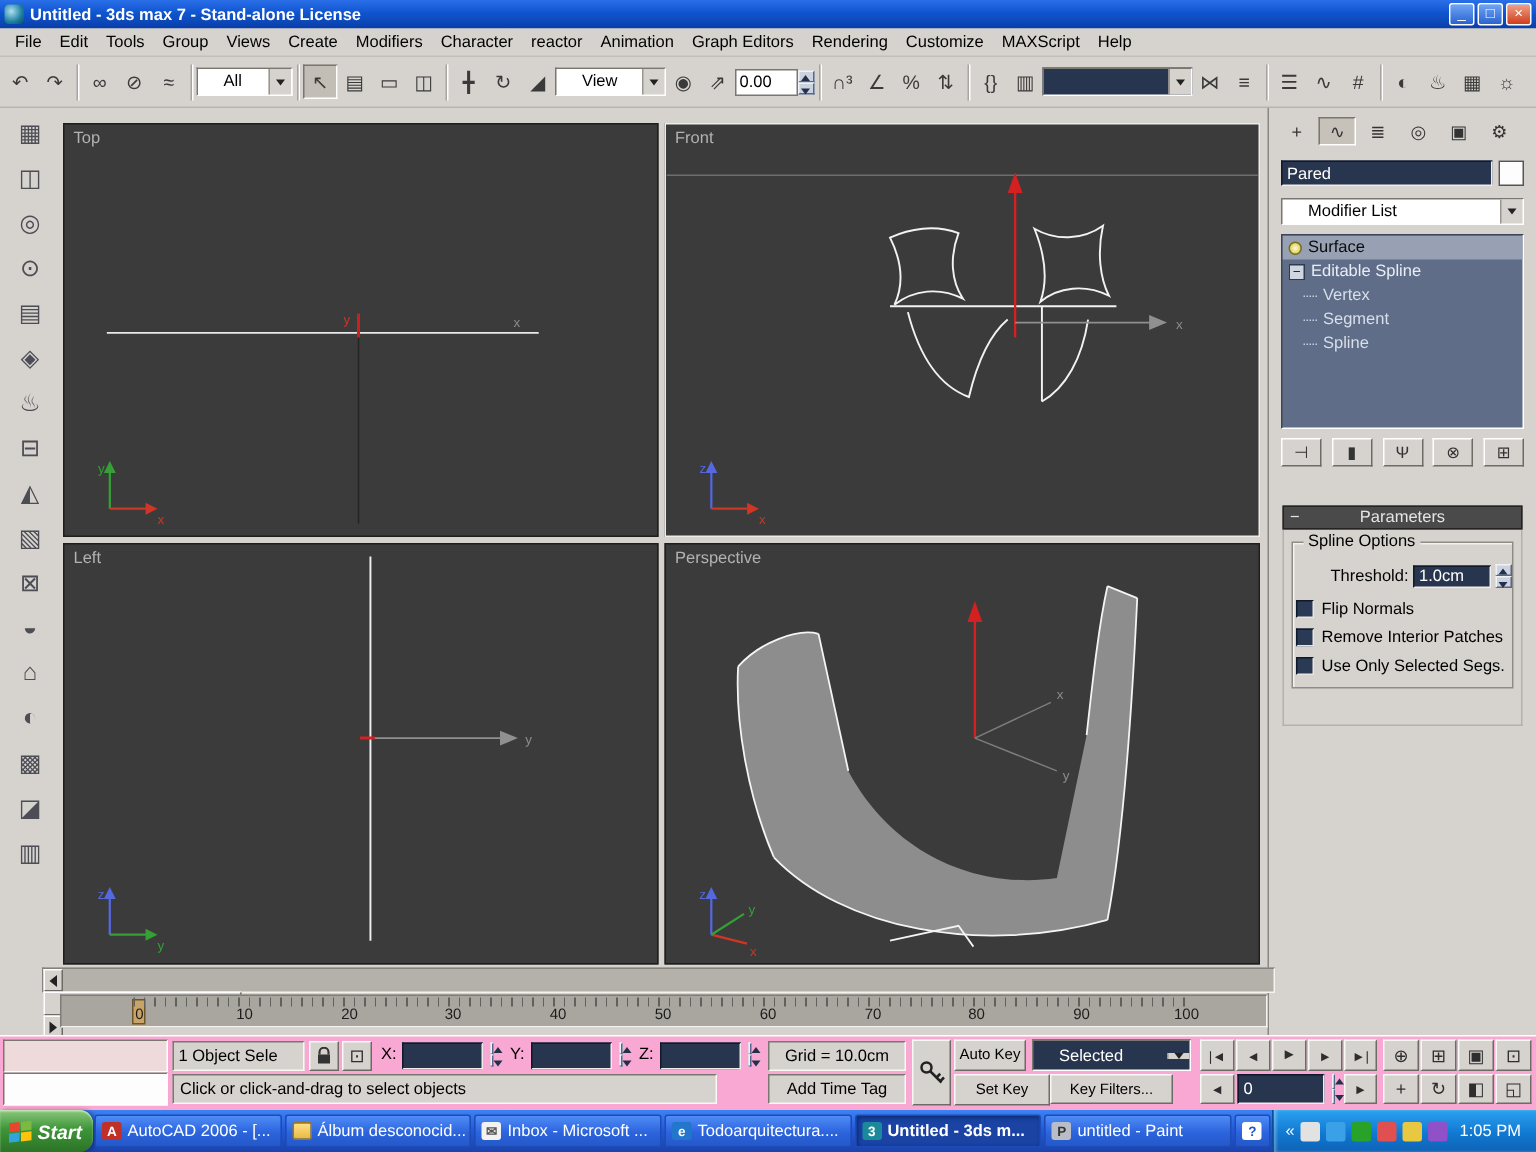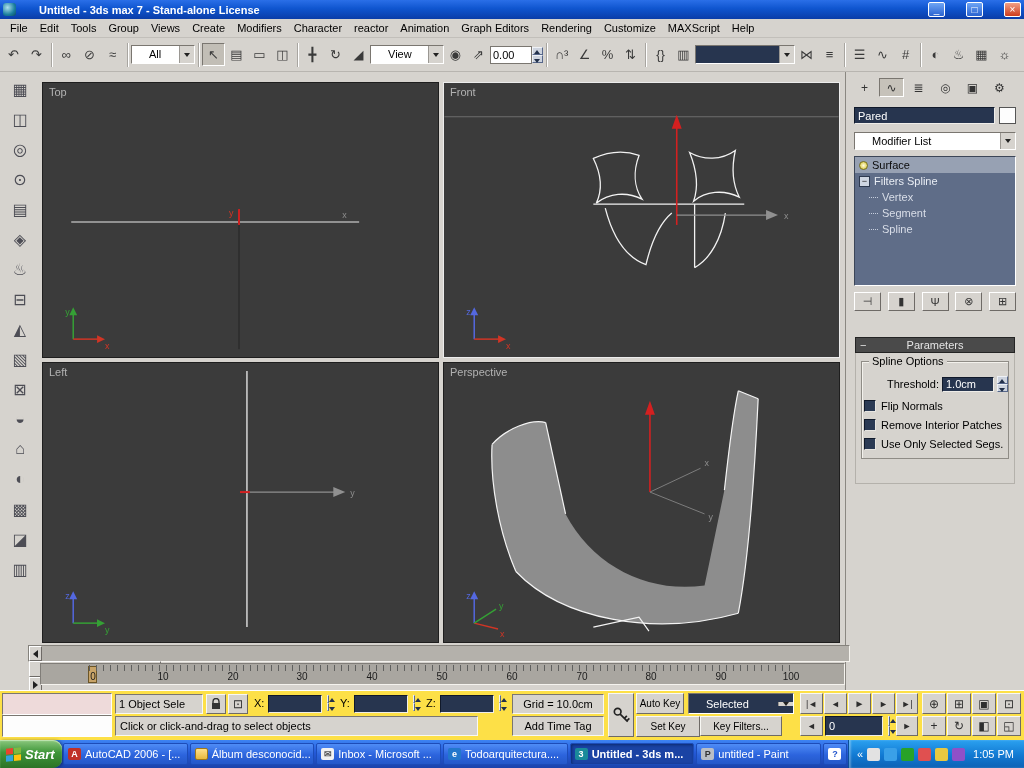--- a/index.html
+++ b/index.html
@@ -2,21 +2,21 @@
 <html><head>
 <meta charset="utf-8">
 <style>
   * { margin:0; padding:0; box-sizing:border-box; }
   body { font-family:"Liberation Sans", sans-serif; font-size:11px; color:#000; }
   .screen { position:relative; width:1024px; height:768px; background:#d6d3ce; overflow:hidden; }
 
   
   .titlebar { position:absolute; left:0; top:0; width:1024px; height:19px;
     background:linear-gradient(to bottom,#2a6fe8,#0f55cf 45%,#0a3da8);
-    color:#fff; display:flex; align-items:center; padding:0 3px;gap:19px; }
+    color:#fff; display:flex; align-items:center; padding:0 3px; }
   .app-icon { width:13px; height:13px; border-radius:3px; margin-right:4px;
     background:radial-gradient(circle at 35% 35%, #aee0ee, #1b7f9e 60%, #0c4a60); }
   .titlebar .title { font-weight:bold; font-size:11px; flex:1; white-space:nowrap; overflow:hidden; }
   .winbtn { width:17px; height:15px; margin-left:2px; border:1px solid #fff; border-radius:2px;
     color:#fff; font-size:10px; line-height:13px; text-align:center;
     background:linear-gradient(#6ea5f5,#2a63d0); }
   .winbtn.close { background:linear-gradient(#f0a086,#cf3d1d); }
 
   
   .menubar { position:absolute; left:0; top:19px; width:1024px; height:19px; background:#d6d3ce;
@@ -102,21 +102,21 @@
   .ts-grip { width:132px; background:#d6d3ce; border:1px solid; border-color:#fff #6e6a66 #6e6a66 #fff;
     text-align:center; line-height:14px; font-size:10px; flex:none; }
   .trackbar { position:absolute; left:40px; top:663px; width:805px; height:22px; background:#a9a6a0;
     border:1px solid; border-color:#807d78 #f5f3ee #f5f3ee #807d78; }
   .ruler-ticks { position:absolute; left:48px; right:48px; top:1px; height:6px;
     background:repeating-linear-gradient(to right,#60605e 0 1px,transparent 1px 7px); }
   .tnum { position:absolute; top:7px; transform:translateX(-50%); font-size:10px; color:#1c1c1c; }
   .tb-marker { position:absolute; left:47px; top:2px; width:9px; height:17px; background:#c8a468; border:1px solid #6c5628; }
 
   
-  .statusbar { position:absolute; left:0; top:690px; width:1024px; height:50px; background:#fde047; border-top:1px solid #fff; }
+  .statusbar { position:absolute; left:0; top:690px; width:1024px; height:50px; background:#f9a8d4; border-top:1px solid #fff; }
   .sunken { border:1px solid; border-color:#7a7670 #f8f8f4 #f8f8f4 #7a7670; background:#d6d3ce; }
   .raised { border:1px solid; border-color:#f8f8f4 #6e6a66 #6e6a66 #f8f8f4; background:#d6d3ce; }
   .sb { position:absolute; display:flex; align-items:center; }
   .listener-pink { left:2px; top:2px; width:110px; height:22px; background:#eedada; border:1px solid; border-color:#7a7670 #fff #fff #7a7670; }
   .listener-white { left:2px; top:24px; width:110px; height:22px; background:#fdfdfd; border:1px solid; border-color:#7a7670 #fff #fff #7a7670; }
   .btn-txt { justify-content:center; font-size:10px; }
   .nav-glyph { font-size:12px; color:#2e2e2e; justify-content:center; }
 
   
   .taskbar { position:absolute; left:0; top:740px; width:1024px; height:28px;
@@ -386,21 +386,21 @@
           <i class="tri-dn"></i>
         </span>
     </div>
     <div class="stack">
       <div class="srow selected">
         <span class="bulb"></span>
         <span>Surface</span>
       </div>
       <div class="srow">
         <span class="expander">−</span>
-        <span>Filters Spline</span>
+        <span>Editable Spline</span>
       </div>
       <div class="srow child">
         <span class="treedot"></span>
         <span>Vertex</span>
       </div>
       <div class="srow child">
         <span class="treedot"></span>
         <span>Segment</span>
       </div>
       <div class="srow child">

